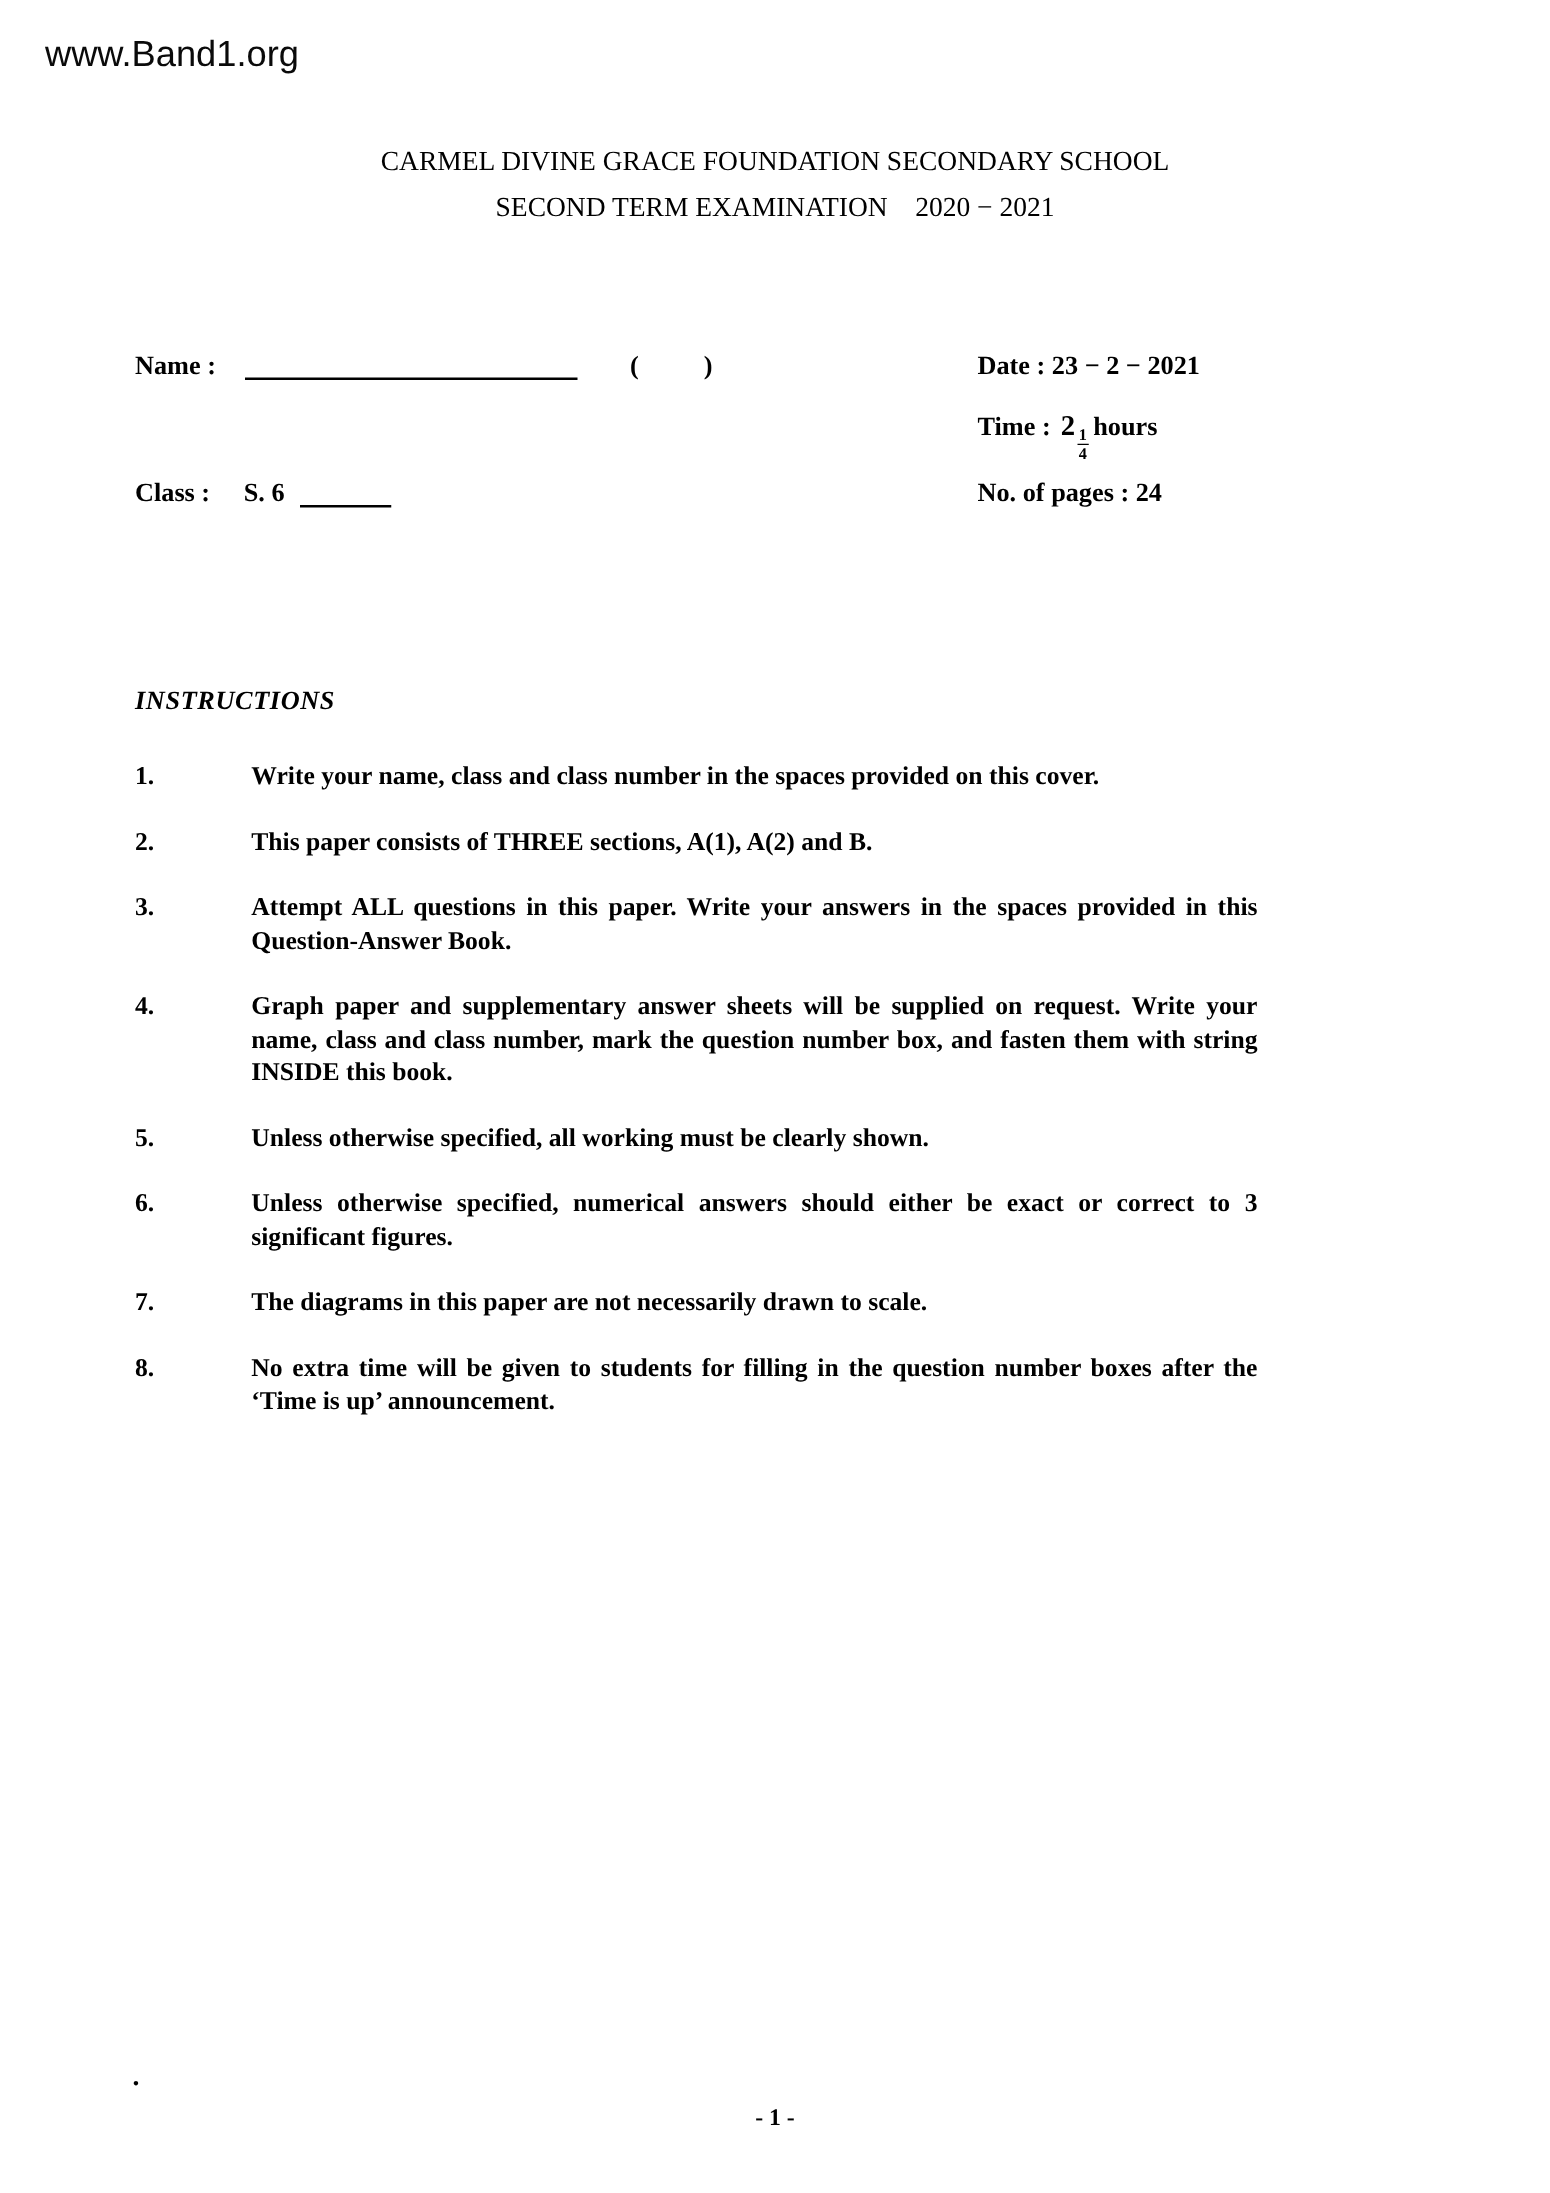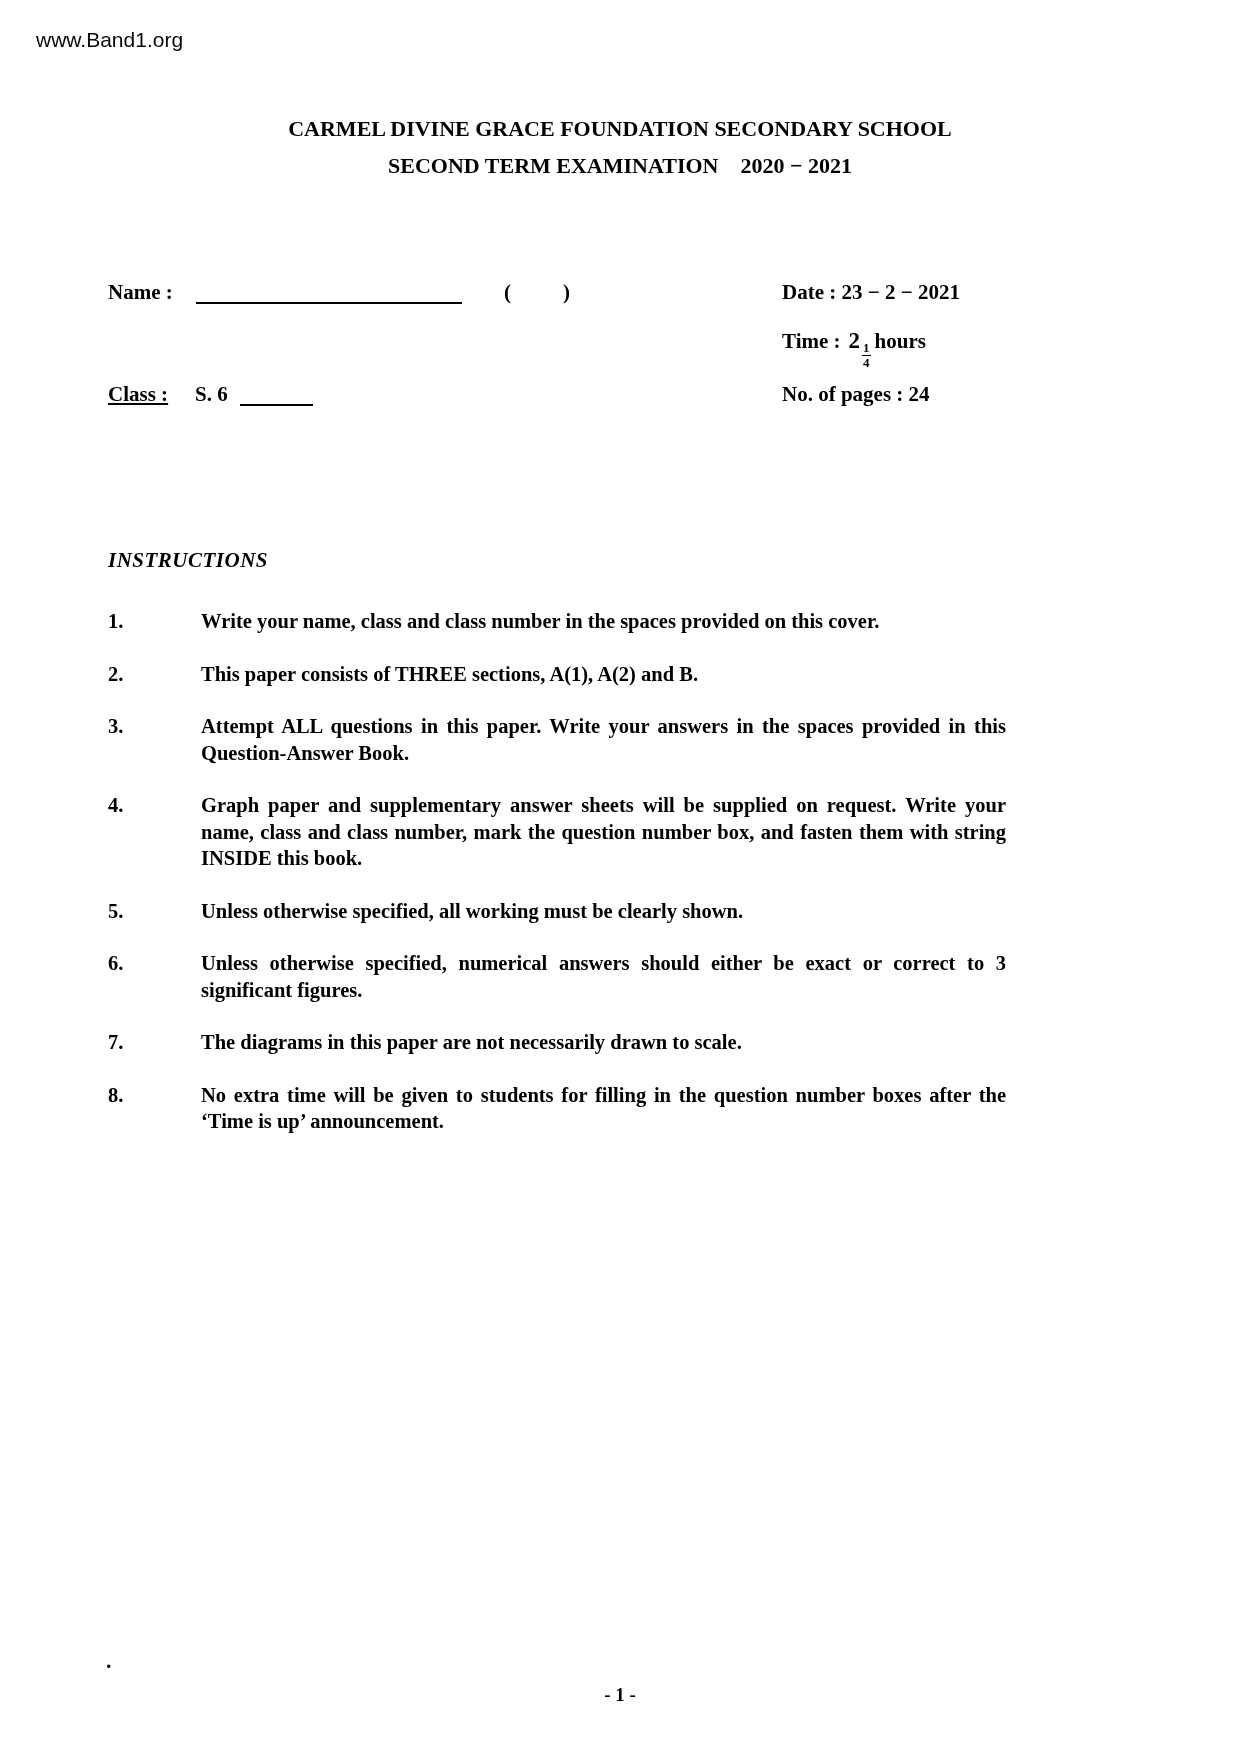--- a/index.html
+++ b/index.html
@@ -14,31 +14,31 @@
     background: #ffffff;
     font-family: "Liberation Serif", serif;
     color: #000000;
     overflow: hidden;
   }
   .watermark {
     position: absolute;
     left: 36px;
     top: 28px;
     font-family: "Liberation Sans", sans-serif;
-    font-size: 21px;
+    font-size: 29px;
     font-weight: 400;
     color: #0a0a0a;
   }
   .header {
     position: absolute;
     top: 110px;
     left: 0;
     right: 0;
     text-align: center;
-    font-weight: 700;
+    font-weight: 400;
     font-size: 22px;
     line-height: 37px;
   }
   .fields {
     position: absolute;
     left: 0;
     top: 0;
     width: 100%;
     font-weight: 700;
     font-size: 21px;
@@ -53,21 +53,21 @@
     display: inline-flex;
     flex-direction: column;
     align-items: center;
     vertical-align: -4px;
     font-size: 13px;
     line-height: 1.05;
     margin: 0 4px 0 2px;
   }
   .frac .num { border-bottom: 1.6px solid #000; padding: 0 1px; }
   .time-whole { font-size: 23px; margin-left: 8px; }
-  .class-label  { position: absolute; left: 108px; top: 382px; text-decoration: underline; }
+  .class-label  { position: absolute; left: 108px; top: 382px; }
   .class-value  { position: absolute; left: 195px; top: 382px; }
   .class-line   { position: absolute; left: 240px; top: 380px; width: 73px; height: 24px; border-bottom: 2px solid #000; }
   .pages-value  { position: absolute; left: 782px; top: 382px; }
   .instructions-title {
     position: absolute;
     left: 108px;
     top: 548px;
     font-weight: 700;
     font-size: 21px;
     letter-spacing: 0.5px;

